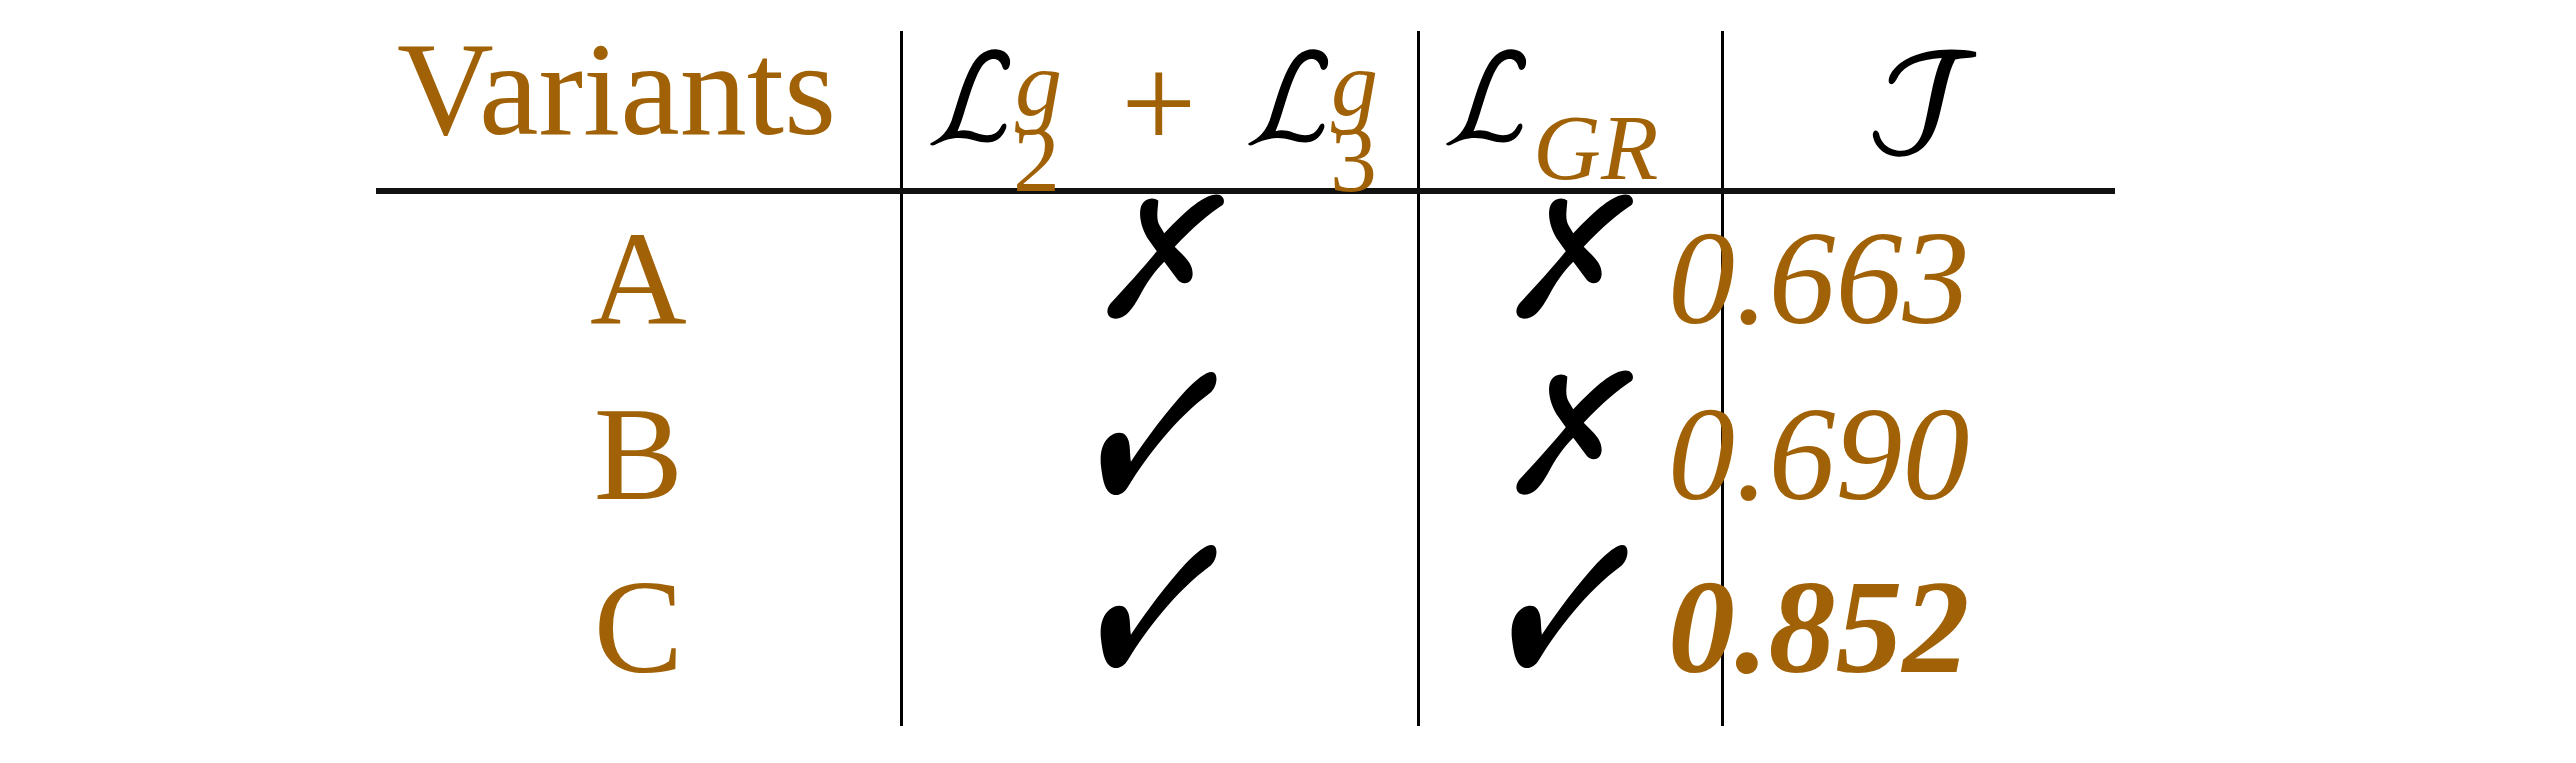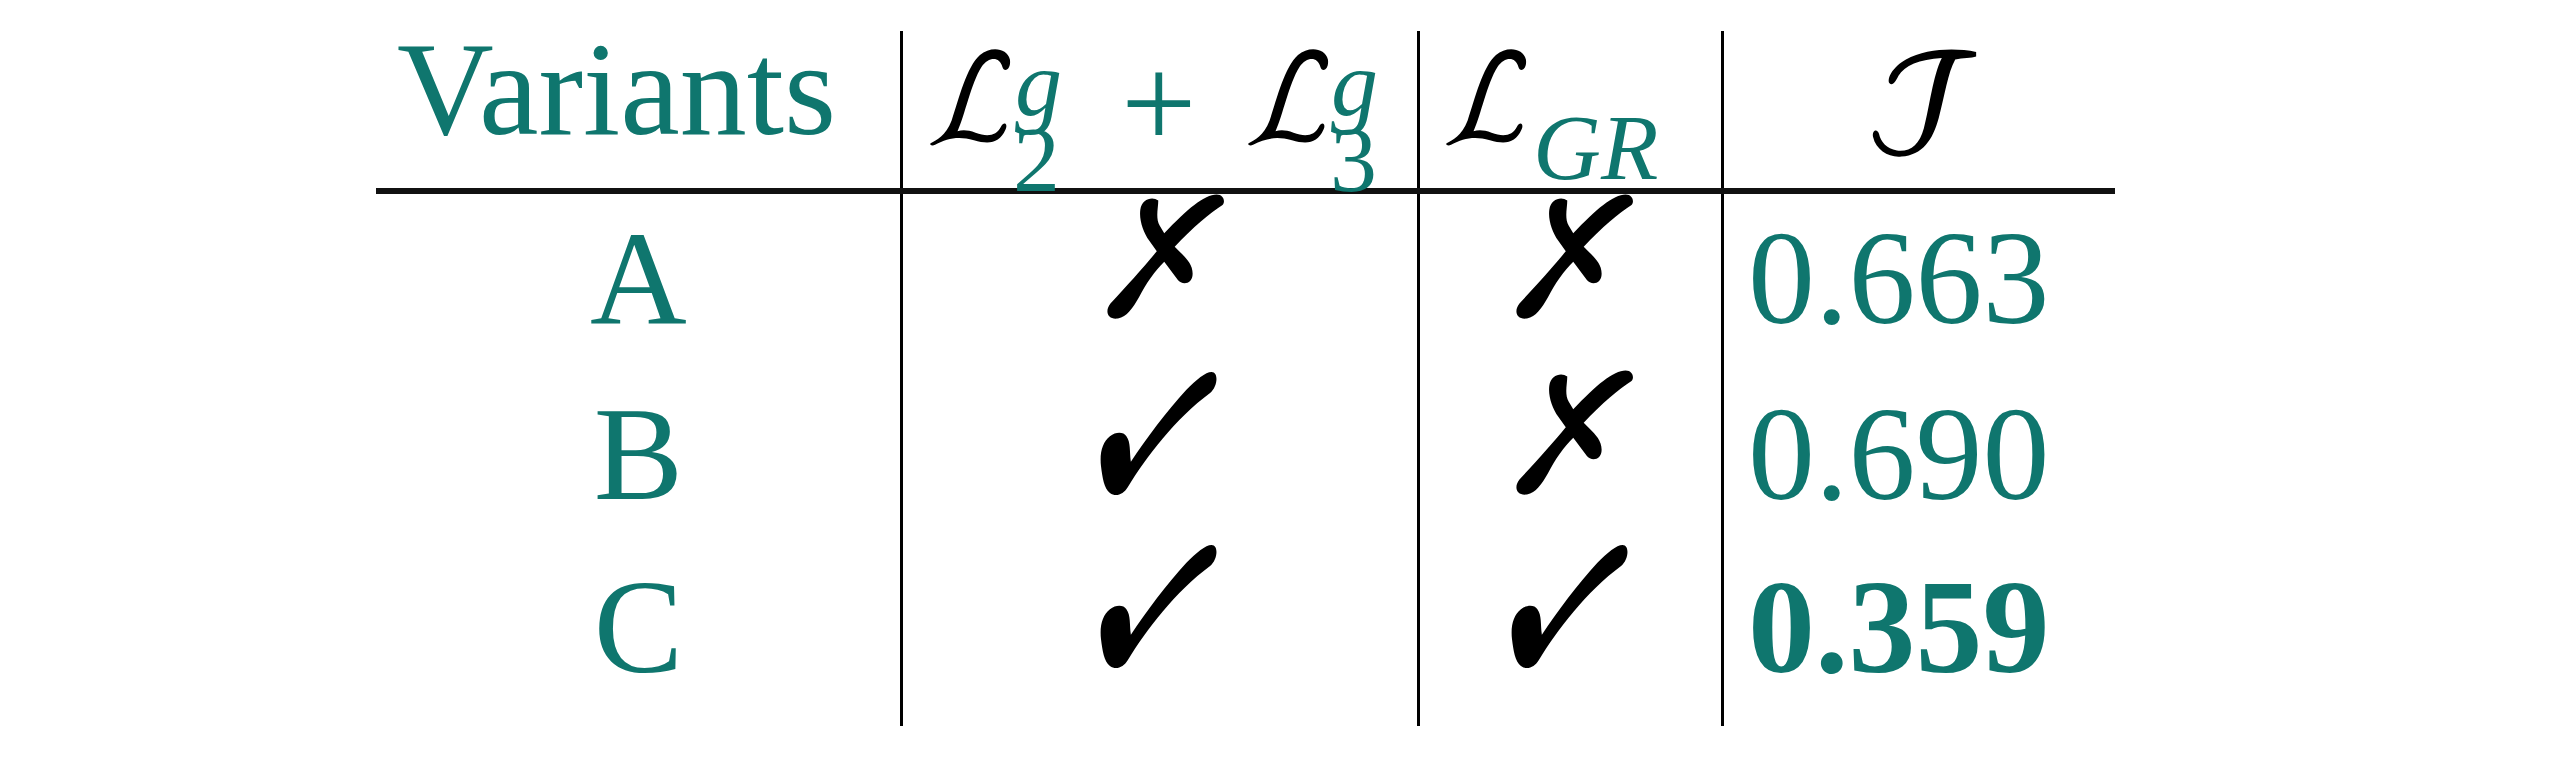--- a/index.html
+++ b/index.html
@@ -3,29 +3,29 @@
 <meta charset="utf-8">
 <style>
   html, body { margin: 0; padding: 0; background: #ffffff; }
   #canvas {
     position: relative;
     width: 2576px;
     height: 764px;
     background: #ffffff;
     overflow: hidden;
     font-family: "Liberation Serif", "DejaVu Serif", serif;
-    color: #0f766e;
+    color: #a16207;
   }
   .abs { position: absolute; }
   .vline { position: absolute; width: 3px; background: #000; top: 31px; height: 695px; }
   .hrule { position: absolute; left: 376px; width: 1739px; top: 188px; height: 6px; background: #111; }
   .txt { position: absolute; font-size: 134px; line-height: 1; white-space: nowrap; }
   .sup, .sub { position: absolute; font-size: 94px; line-height: 1; font-style: italic; white-space: nowrap; }
   .subup { font-style: normal; }
-  .num { position: absolute; left: 1748px; font-size: 134px; line-height: 1; white-space: nowrap; }
+  .num { position: absolute; left: 1668px; font-size: 134px; line-height: 1; white-space: nowrap; font-style: italic; }
   .bold { font-weight: bold; }
   .mark { position: absolute; width: 127px; height: 127px; }
   .cell-label { position: absolute; width: 299px; text-align: center; font-size: 134px; line-height: 1; }
 </style>
 </head>
 <body>
 
 <div id="canvas">
 
   <div class="vline" style="left:900px"></div>
@@ -86,17 +86,17 @@
   </div>
 
   <div>
     <div class="cell-label" style="left:489px; top:560px;">C</div>
     <svg class="mark" style="left:1098px; top:542px;" viewBox="0 0 170 170">
       <path d="M152 4 C144 4 132 14 118 28 C92 56 64 94 44 124 C42 110 44 98 38 90 C34 84 24 84 16 90 C6 98 2 112 4 130 C6 146 8 160 16 166 C24 172 34 168 40 158 C64 118 104 66 150 32 C160 24 162 4 152 4 Z" fill="#000"></path>
     </svg>
     <svg class="mark" style="left:1509px; top:542px;" viewBox="0 0 170 170">
       <path d="M152 4 C144 4 132 14 118 28 C92 56 64 94 44 124 C42 110 44 98 38 90 C34 84 24 84 16 90 C6 98 2 112 4 130 C6 146 8 160 16 166 C24 172 34 168 40 158 C64 118 104 66 150 32 C160 24 162 4 152 4 Z" fill="#000"></path>
     </svg>
-    <div class="num bold" style="top:560px;">0.359</div>
+    <div class="num bold" style="top:560px;">0.852</div>
   </div>
 
 </div>
 
 
 </body></html>

